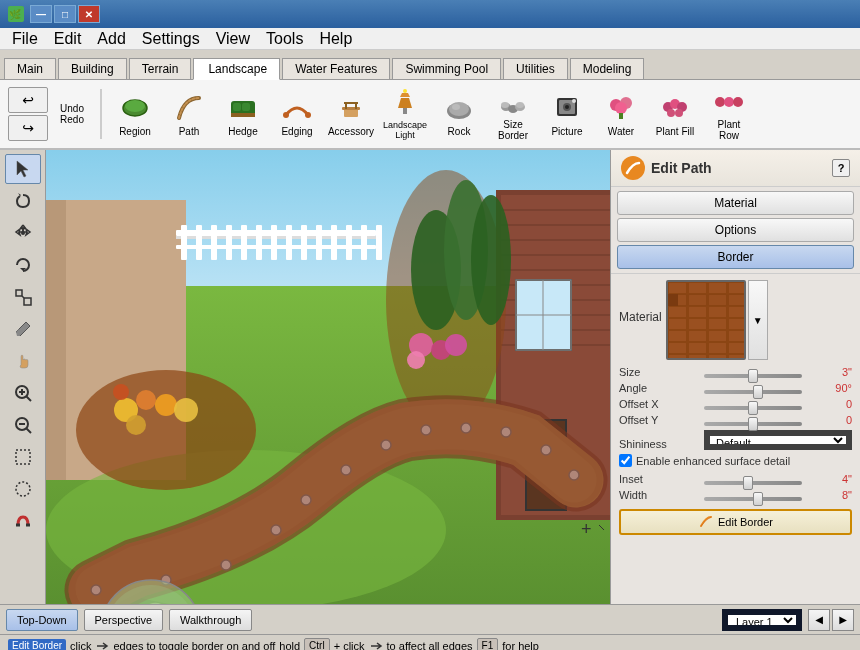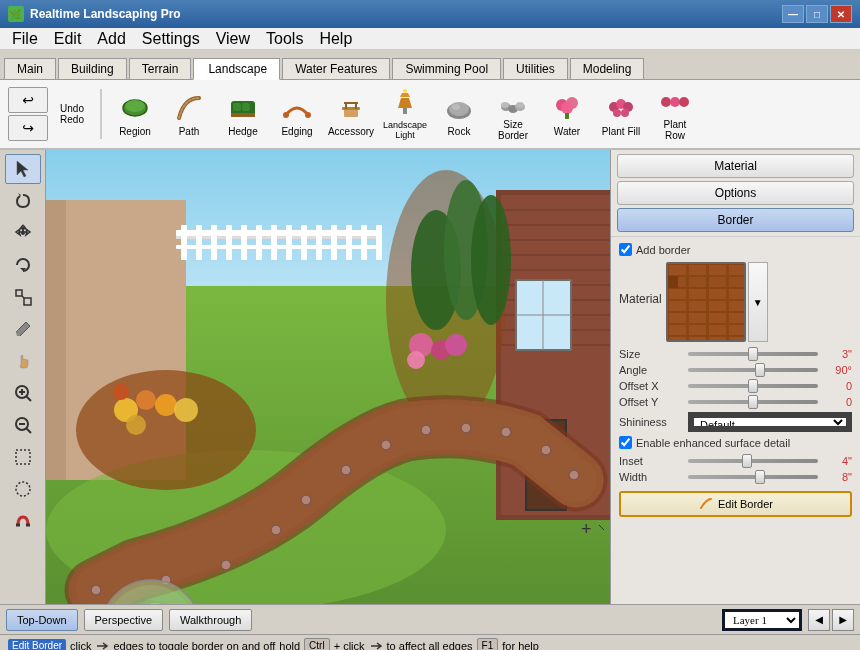--- a/index.html
+++ b/index.html
@@ -280,23 +280,23 @@
       margin-bottom: 6px;
     }
     .material-label {
       font-size: 12px;
       color: #333;
       padding-top: 30px;
     }
 
     .param-row {
       display: flex;
-      align-items: center;
+      align-items: flex-end;
       margin-bottom: 4px;
-      gap: 4px;
+      gap: 20px;
     }
     .param-label {
       width: 65px;
       font-size: 11px;
       color: #333;
     }
     .param-slider {
       flex: 1;
       height: 4px;
       background: linear-gradient(to right, #aaa 0%, #888 100%);
@@ -350,26 +350,25 @@
       cursor: pointer;
       font-size: 11px;
       border-radius: 2px;
     }
     .view-btn.active {
       background: linear-gradient(to bottom, #c8d8f0, #a8c0e8);
       border-color: #6688aa;
     }
     .layer-select {
       height: 22px;
-      border: 3px solid #0f172a;
+      border: 6px solid #0f172a;
       background: white;
       font-size: 11px;
       padding: 0 4px;
       min-width: 80px;
-      font-family: Liberation Serif, serif;
     }
     .nav-arrows {
       display: flex; gap: 2px;
     }
     .nav-arrow {
       width: 22px; height: 22px;
       border: 1px solid #888;
       background: linear-gradient(to bottom, #f5f5f5, #ddd);
       cursor: pointer;
       display: flex; align-items: center; justify-content: center;
@@ -415,21 +414,20 @@
       font-size: 11px;
       width: 100%;
       justify-content: center;
     }
   </style>
 </head>
 <body>
 
 <div id="title-bar">
   <div class="title-icon">🌿</div>
-  <span class="title-text">Realtime Landscaping Pro</span>
   <div id="title-controls">
     <div class="title-btn">—</div>
     <div class="title-btn">□</div>
     <div class="title-btn close">✕</div>
   </div>
 </div>
 
 <div id="menu-bar">
   <div class="menu-item">File</div>
   <div class="menu-item">Edit</div>
@@ -551,20 +549,32 @@
         <ellipse cx="8" cy="20" rx="5" ry="4" fill="#999"></ellipse>
         <ellipse cx="15" cy="22" rx="5" ry="4" fill="#888"></ellipse>
         <ellipse cx="22" cy="20" rx="5" ry="4" fill="#aaa"></ellipse>
         <ellipse cx="7" cy="18" rx="4" ry="3" fill="#bbb"></ellipse>
         <ellipse cx="22" cy="18" rx="4" ry="3" fill="#bbb"></ellipse>
       </svg>
     </div>
     <span>Size Border</span>
   </div>
 
+  <div class="tool-btn">
+    <div class="tool-icon">
+      <svg width="30" height="30" viewBox="0 0 30 30">
+        <rect x="5" y="5" width="20" height="18" rx="2" fill="#333"></rect>
+        <rect x="7" y="7" width="16" height="14" rx="1" fill="#888"></rect>
+        <circle cx="15" cy="14" r="4" fill="#555"></circle>
+        <circle cx="15" cy="14" r="2" fill="#222"></circle>
+        <circle cx="22" cy="8" r="2" fill="#ddd"></circle>
+      </svg>
+    </div>
+    <span>Picture</span>
+  </div>
 
   <div class="tool-btn">
     <div class="tool-icon">
       <svg width="30" height="30" viewBox="0 0 30 30">
         <circle cx="10" cy="12" r="6" fill="#e05080"></circle>
         <circle cx="20" cy="10" r="6" fill="#e07090"></circle>
         <circle cx="15" cy="15" r="6" fill="#f06090"></circle>
         <rect x="13" y="20" width="4" height="6" fill="#4a8020"></rect>
       </svg>
     </div>
@@ -779,32 +789,37 @@
       <circle cx="105" cy="480" r="50" fill="rgba(160,200,140,0.5)" stroke="#888" stroke-width="1.5"></circle>
       <circle cx="105" cy="480" r="45" fill="rgba(160,200,140,0.3)"></circle>
 
       <ellipse cx="105" cy="480" rx="20" ry="28" fill="rgba(200,220,180,0.4)" transform="rotate(20,105,480)"></ellipse>
       <path d="M 95 500 Q 90 490 95 470 Q 100 460 105 465 Q 110 460 115 470 Q 120 490 115 500 Q 110 505 105 505 Q 100 505 95 500Z" fill="#d4c060" opacity="0.8"></path>
     </svg>
   </div>
 
   <div id="right-panel">
 
+    <div id="panel-header">
+      <div class="panel-icon">
+        <svg width="18" height="18" viewBox="0 0 18 18">
+          <path d="M3 14 Q9 4 15 4" stroke="white" stroke-width="2.5" fill="none" stroke-linecap="round"></path>
+        </svg>
+      </div>
+      <span class="panel-title">Edit Path</span>
+      <div class="help-btn">?</div>
+    </div>
 
     <div class="panel-btn-group">
       <button class="panel-btn">Material</button>
       <button class="panel-btn">Options</button>
       <button class="panel-btn active">Border</button>
     </div>
 
     <div class="panel-section">
-      <div class="checkbox-row">
-        <input type="checkbox" checked="" style="">
-        <span class="checkbox-label">Add border</span>
-      </div>
 
       <div class="material-row">
         <span class="material-label">Material</span>
         <div style="display:flex; align-items:flex-start; gap:2px;">
           <div class="material-swatch">
             <svg width="80" height="80" viewBox="0 0 80 80">
               <defs>
                 <pattern id="brickp" x="0" y="0" width="20" height="12" patternUnits="userSpaceOnUse">
                   <rect width="20" height="12" fill="#8b4513"></rect>
                   <rect x="1" y="1" width="17" height="10" fill="#9a5020" rx="0.5"></rect>

